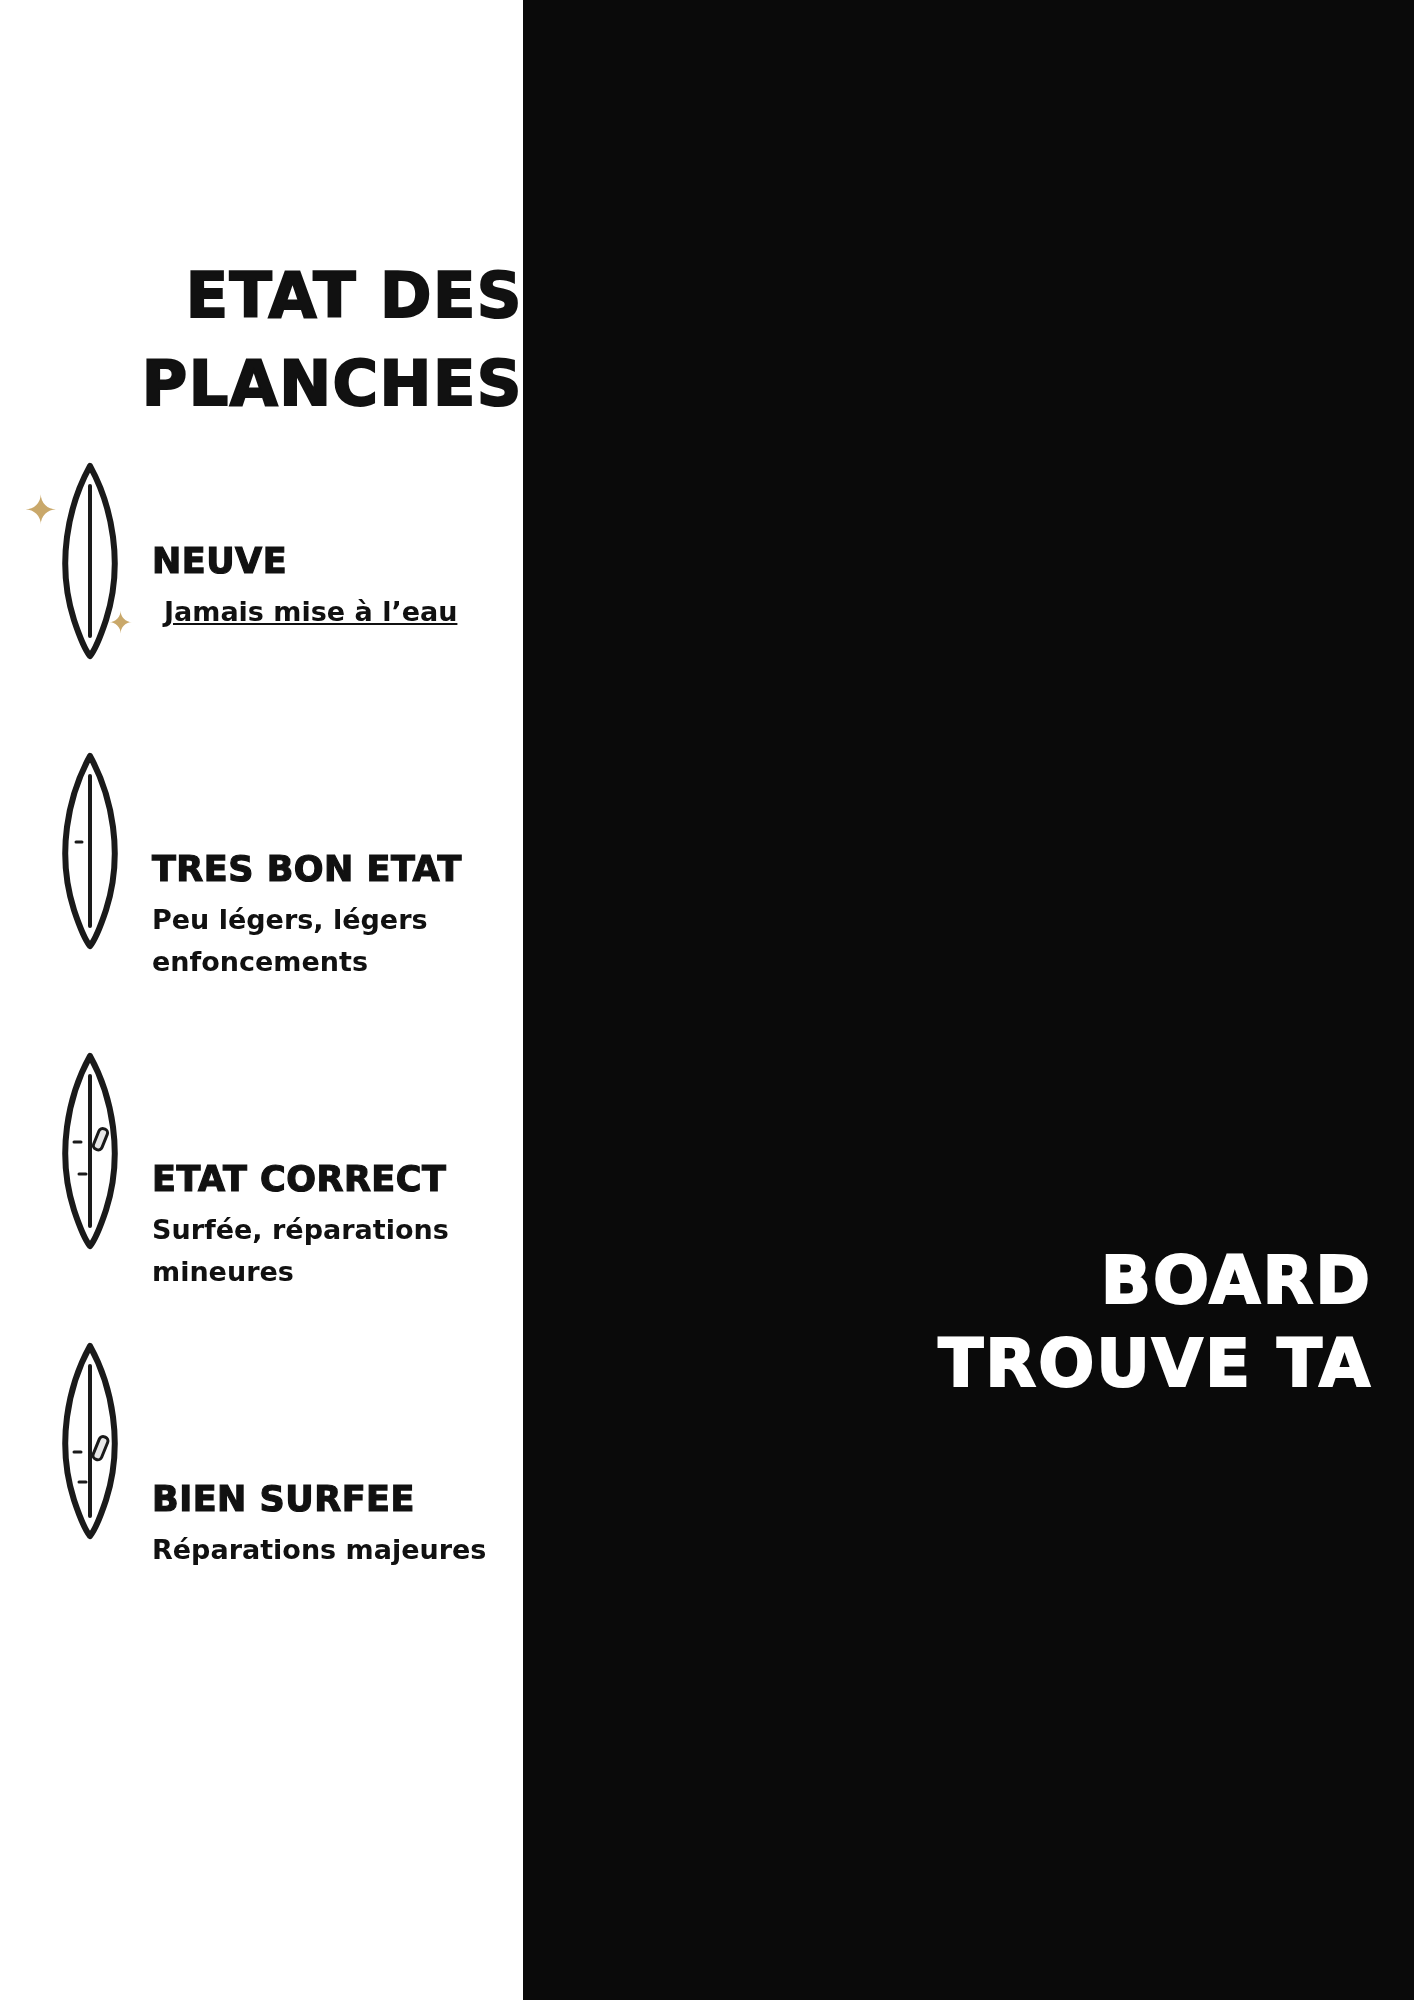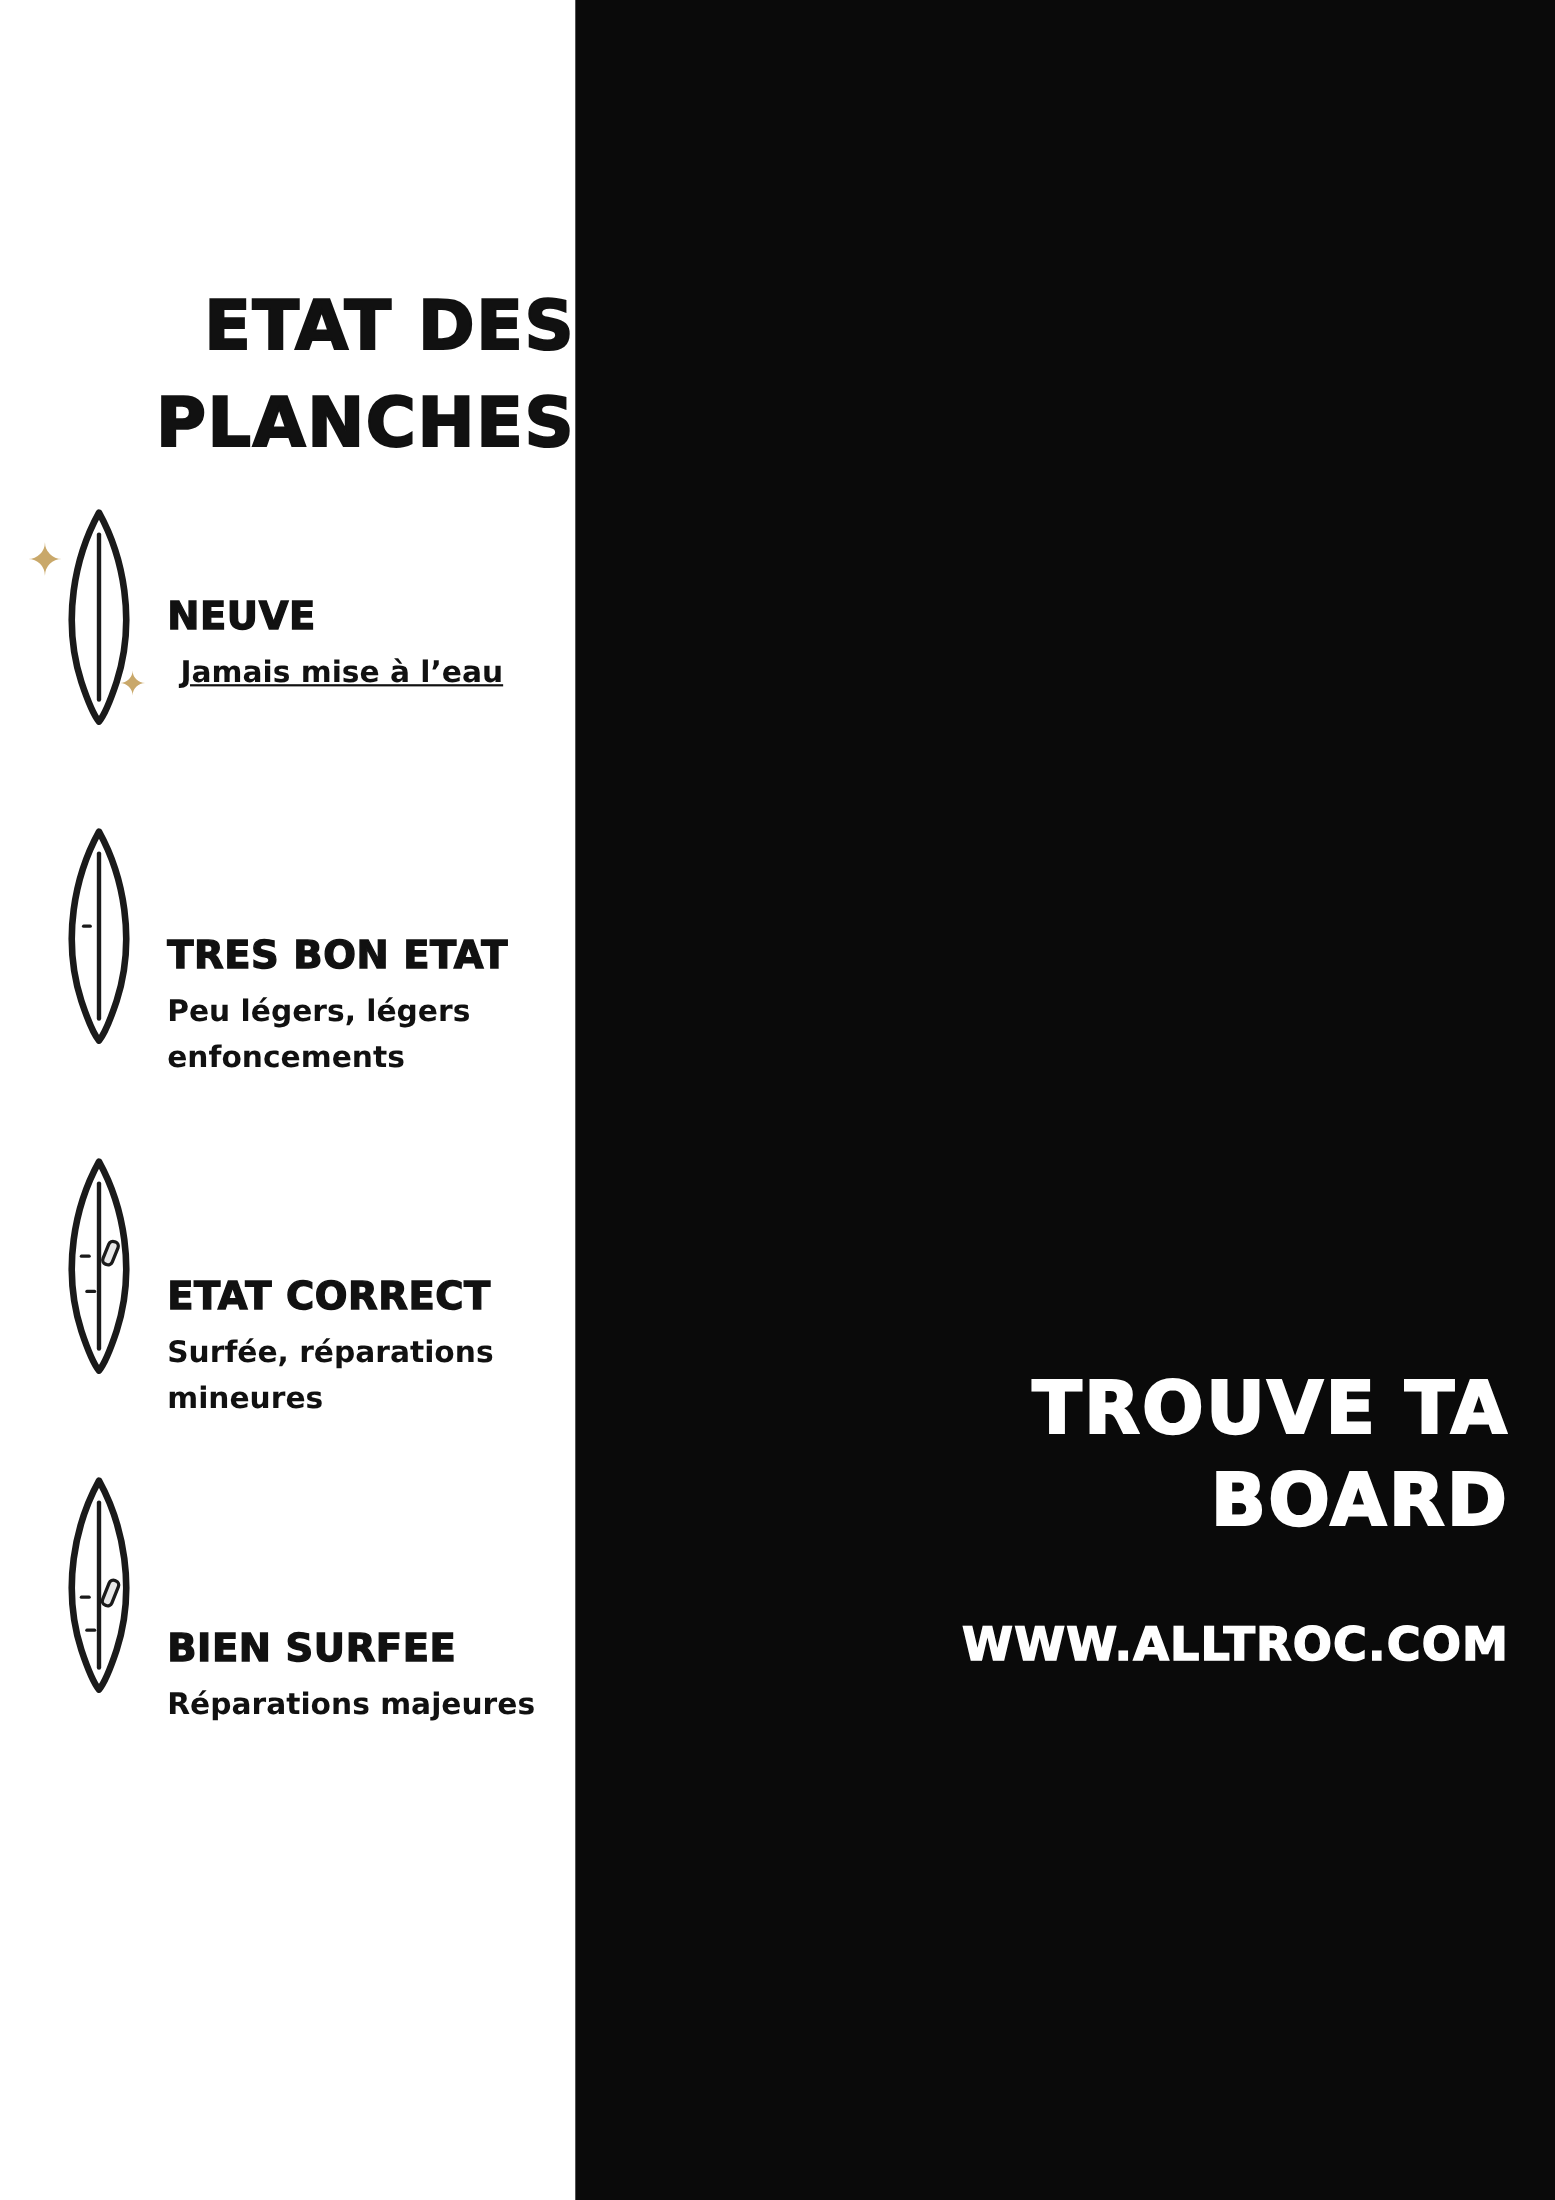--- a/index.html
+++ b/index.html
@@ -229,18 +229,17 @@
       </div>
       <div class="cond-text">
         <div class="cond-title">BIEN SURFEE</div>
         <div class="cond-desc">Réparations majeures</div>
       </div>
     </div>
 
   </div>
 
   <div class="brand-block">
+    <div class="brand-line">BOARD</div>
     <div class="brand-line">TROUVE TA</div>
-    <div class="brand-line">BOARD</div>
   </div>
-  <div class="site">WWW.ALLTROC.COM</div>
 
 </div>
 
 </body></html>

